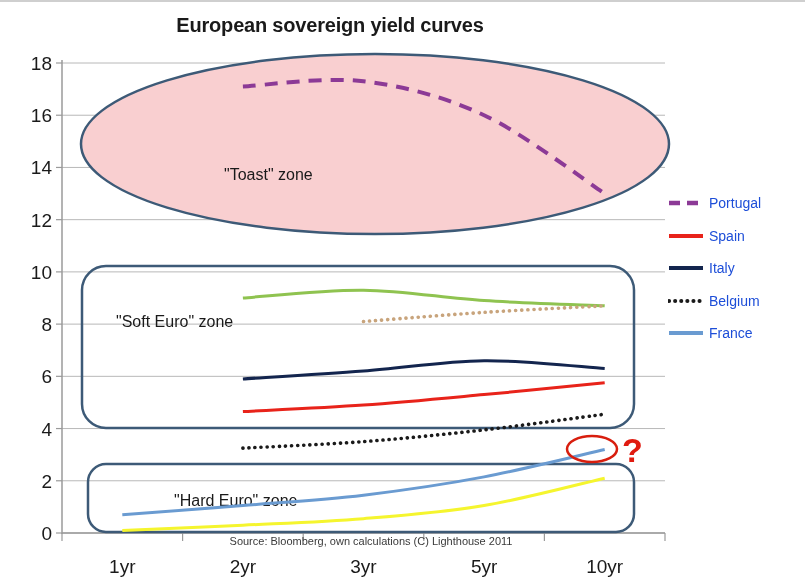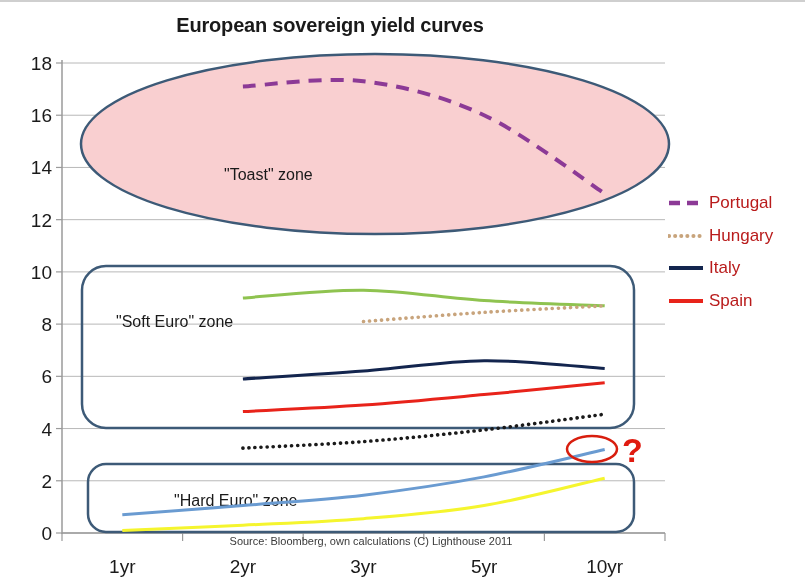--- a/index.html
+++ b/index.html
@@ -78,22 +78,22 @@
   }
   .legend-swatch {
     width: 36px;
     height: 14px;
     margin-right: 5px;
     flex: 0 0 36px;
     position: relative;
   }
   .legend-swatch svg { display: block; }
   .legend-text {
-    font-size: 17px;
-    color: #b91c1c;
+    font-size: 14px;
+    color: #1d4ed8;
     white-space: nowrap;
   }
 </style>
 </head>
 <body>
 
 <div id="chart-root">
 
   <div id="chart-title">European sovereign yield curves</div>
 
@@ -187,35 +187,43 @@
         <span class="legend-swatch">
           <svg width="36" height="14">
             <line x1="1" x2="35" y1="7" y2="7" stroke="#8c3a96" stroke-width="4.5" stroke-linecap="butt" stroke-dasharray="11,7"></line>
           </svg>
         </span>
         <span class="legend-text">Portugal</span>
       </div>
       <div class="legend-row">
         <span class="legend-swatch">
           <svg width="36" height="14">
-            <line x1="1" x2="35" y1="7" y2="7" stroke="#c8a47c" stroke-width="4" stroke-linecap="round" stroke-dasharray="0.1,6"></line>
-          </svg>
-        </span>
-        <span class="legend-text">Hungary</span>
+            <line x1="1" x2="35" y1="7" y2="7" stroke="#e8231a" stroke-width="4" stroke-linecap="butt"></line>
+          </svg>
+        </span>
+        <span class="legend-text">Spain</span>
       </div>
       <div class="legend-row">
         <span class="legend-swatch">
           <svg width="36" height="14">
             <line x1="1" x2="35" y1="7" y2="7" stroke="#13254e" stroke-width="4" stroke-linecap="butt"></line>
           </svg>
         </span>
         <span class="legend-text">Italy</span>
       </div>
       <div class="legend-row">
         <span class="legend-swatch">
           <svg width="36" height="14">
-            <line x1="1" x2="35" y1="7" y2="7" stroke="#e8231a" stroke-width="4" stroke-linecap="butt"></line>
-          </svg>
-        </span>
-        <span class="legend-text">Spain</span>
+            <line x1="1" x2="35" y1="7" y2="7" stroke="#1a1a1a" stroke-width="4" stroke-linecap="round" stroke-dasharray="0.1,6"></line>
+          </svg>
+        </span>
+        <span class="legend-text">Belgium</span>
+      </div>
+      <div class="legend-row">
+        <span class="legend-swatch">
+          <svg width="36" height="14">
+            <line x1="1" x2="35" y1="7" y2="7" stroke="#6a9bd1" stroke-width="4" stroke-linecap="butt"></line>
+          </svg>
+        </span>
+        <span class="legend-text">France</span>
       </div>
     </div>
 </div>
 
 </body></html>

